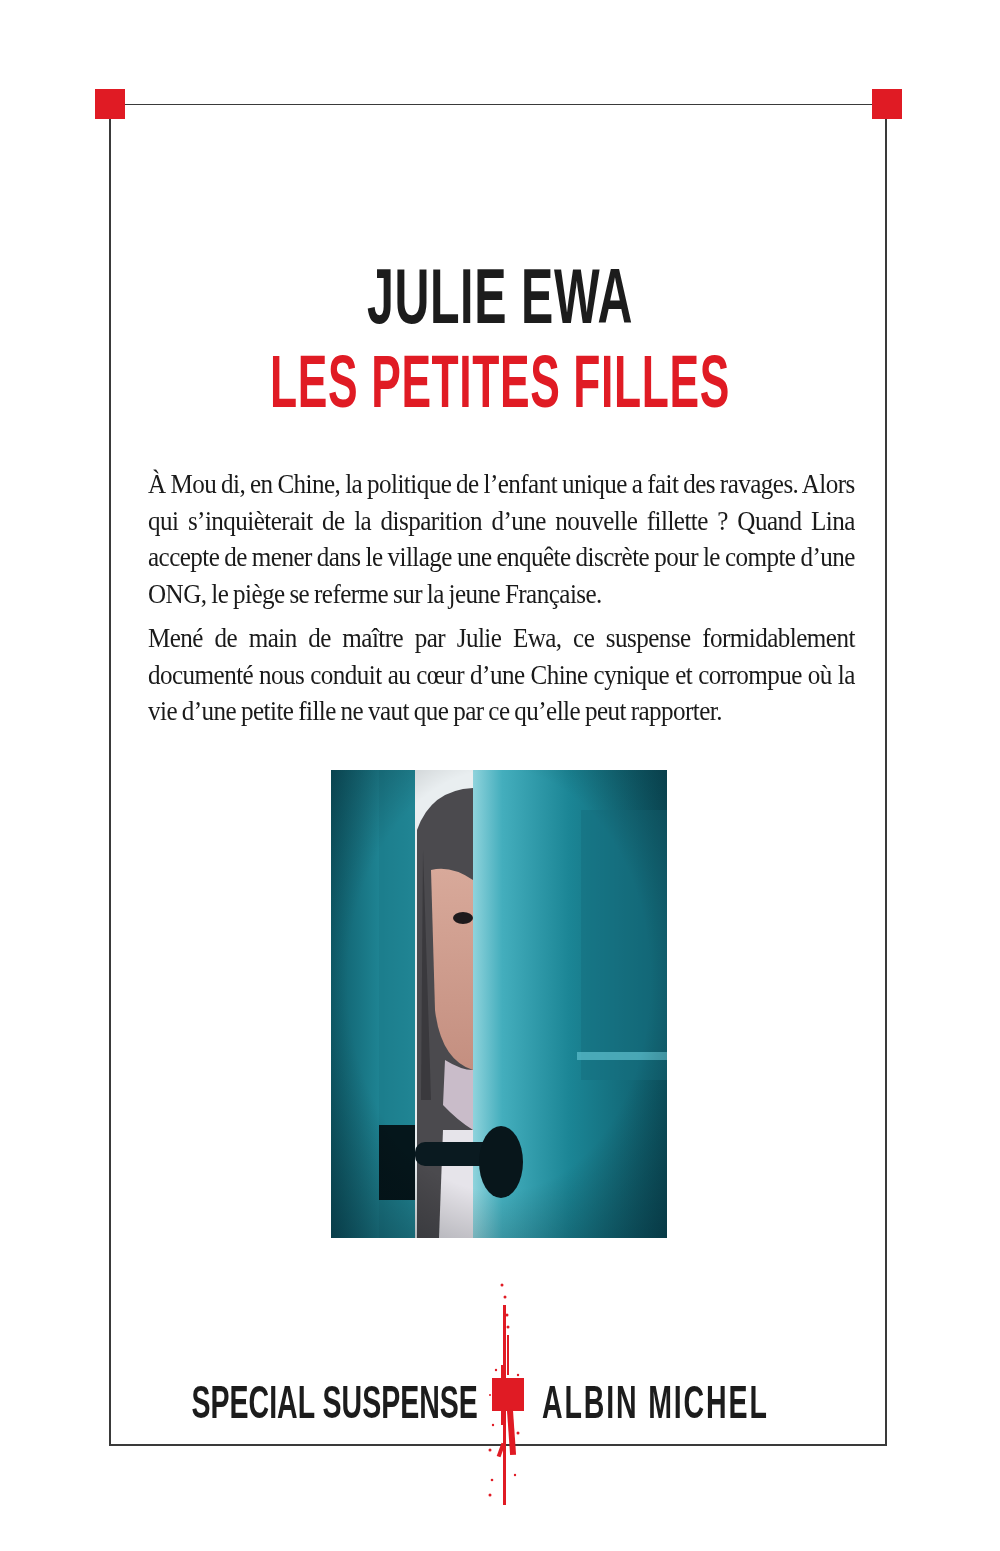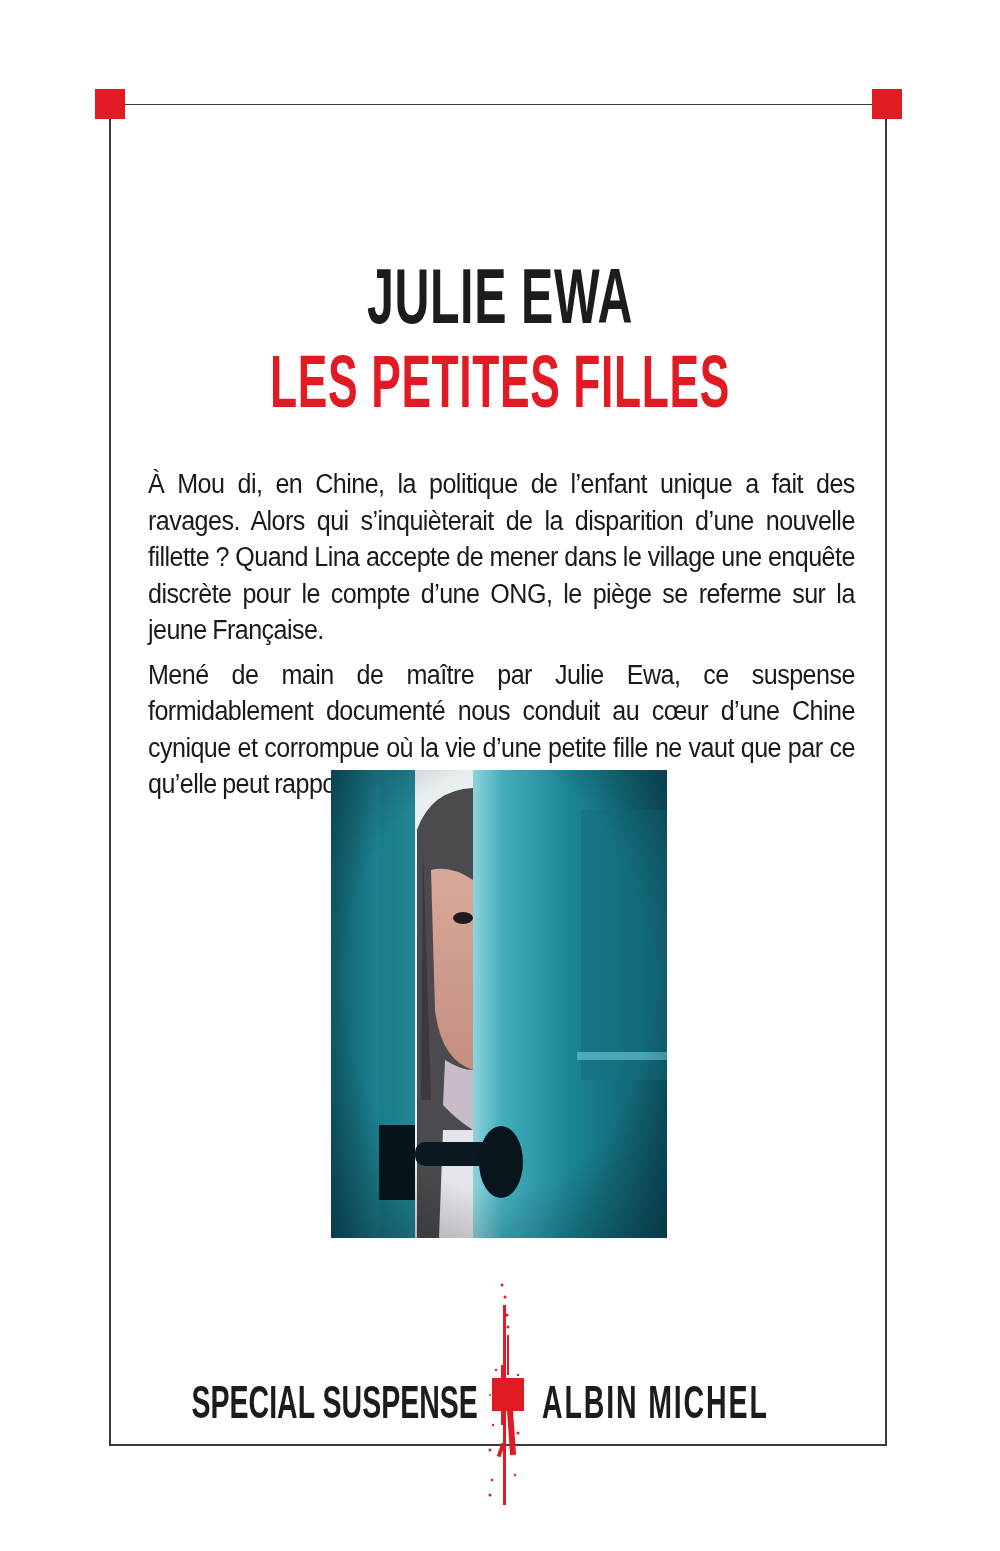--- a/index.html
+++ b/index.html
@@ -61,21 +61,21 @@
       color: #e01b24;
       transform: scaleX(0.6);
       transform-origin: 500px 0;
       letter-spacing: 1px;
     }
     .blurb {
       position: absolute;
       left: 148px;
       width: 706px;
       top: 466px;
-      font-family: Liberation Sans, sans-serif;
+      font-family: Liberation Serif, serif;
       color: #1a1a1a;
     }
     .blurb p {
       margin: 0 0 8px 0;
       font-size: 27px;
       line-height: 36.5px;
       text-align: justify;
       letter-spacing: -0.6px;
       word-spacing: -1px;
       transform: scaleX(0.93);

